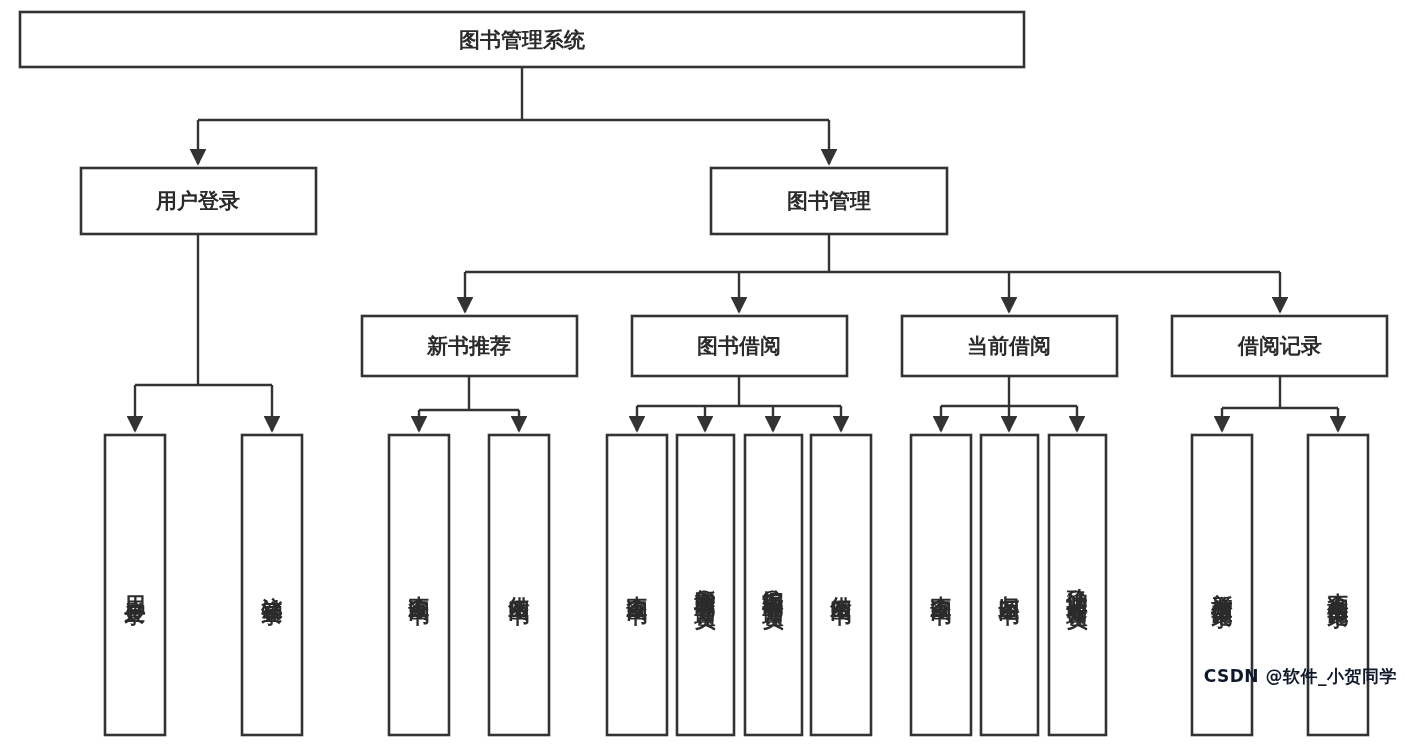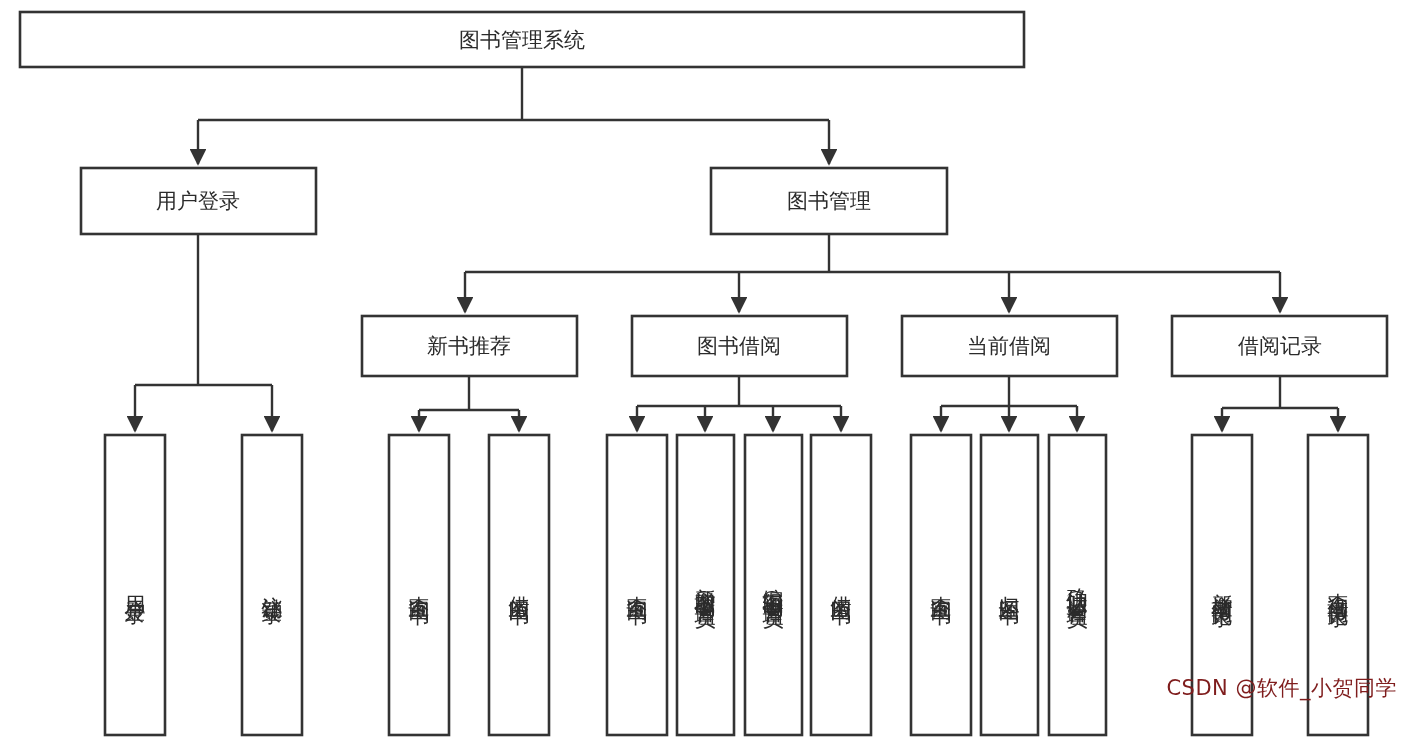--- a/index.html
+++ b/index.html
@@ -12,20 +12,21 @@
     width: 1405px;
     height: 747px;
     overflow: hidden;
     font-family: "DejaVu Sans", "Liberation Sans", sans-serif;
   }
   #diagram-root {
     position: relative;
     width: 1405px;
     height: 708px;
     background: #ffffff;
+    font-weight: bold;
   }
   svg#diagram-canvas {
     position: absolute;
     top: 0;
     left: 0;
     width: 1405px;
     height: 747px;
   }
   .node-box {
     fill: #ffffff;
@@ -55,24 +56,24 @@
     fill: #2b2b2b;
     writing-mode: vertical-rl;
     text-orientation: upright;
     letter-spacing: 3px;
     dominant-baseline: central;
     text-anchor: middle;
   }
   .watermark {
     position: absolute;
     right: 8px;
-    bottom: 6px;
-    font-family: "DejaVu Sans", "Liberation Sans", sans-serif;
-    font-size: 21px;
-    color: #7f1d1d;
+    bottom: 20px;
+    font-family: "DejaVu Sans", "Liberation Sans", sans-serif;
+    font-size: 17px;
+    color: #0f172a;
     letter-spacing: 0.5px;
     white-space: nowrap;
     user-select: none;
   }
 </style>
 </head>
 <body>
 
 <div id="diagram-root">
 

